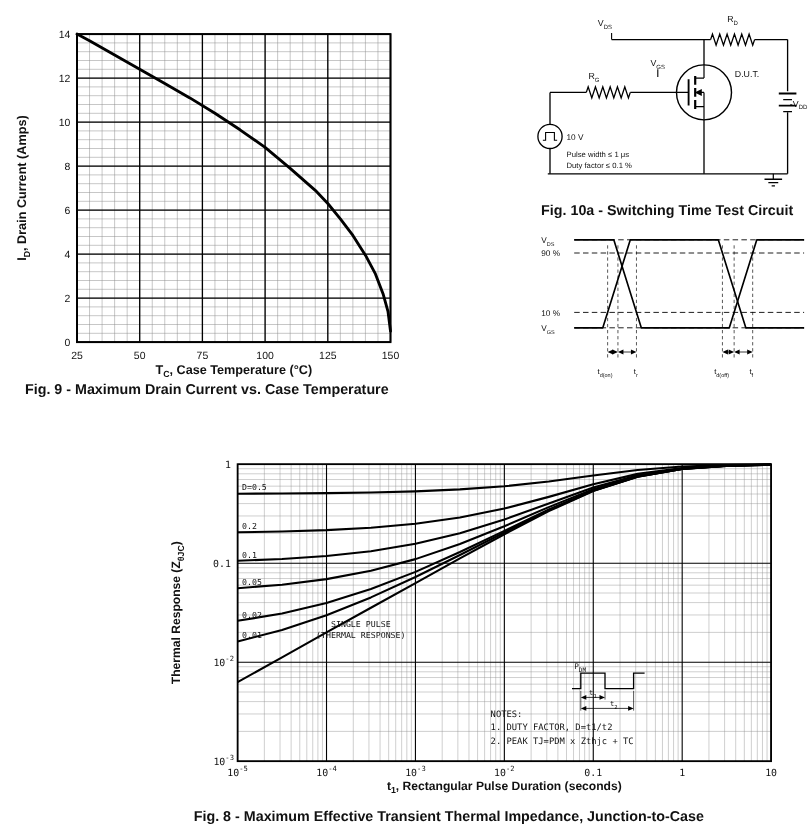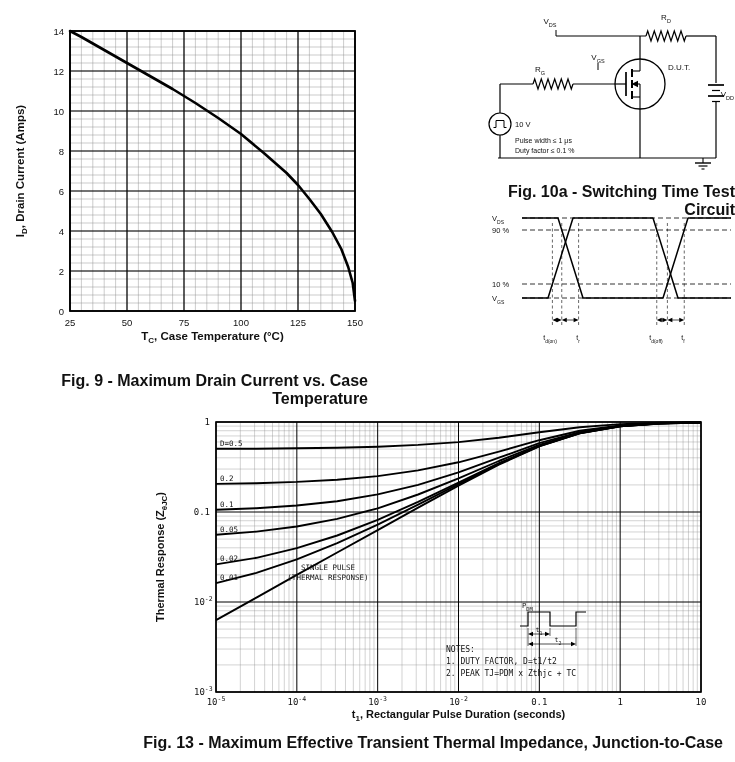--- a/index.html
+++ b/index.html
@@ -1,23 +1,23 @@
 <!DOCTYPE html>
 <html><head>
 <meta charset="utf-8">
 <style>
   *{box-sizing:border-box}
   html,body{margin:0;padding:0;background:#fff}
   .page{position:relative;width:735px;height:762px;background:#ffffff;overflow:hidden;
         font-family:"Liberation Sans",sans-serif;color:#111}
   .fig{position:absolute;margin:0;padding:0}
   .fig svg{display:block}
-  .cap{font-family:"Liberation Sans",sans-serif;font-weight:bold;font-size:16px;color:#111;text-align:right}
+  .cap{font-family:"Liberation Sans",sans-serif;font-weight:bold;font-size:13px;color:#111;text-align:center}
   .fig9{left:8px;top:6px;width:360px}
-  .fig9 .cap{margin-top:26px}
+  .fig9 .cap{}
   .fig10a{left:478px;top:6px;width:257px}
   .fig10a .cap{margin-top:5px}
   .fig10b{left:490px;top:208px;width:245px}
   .fig10b .cap{margin-top:9px}
   .fig11{left:148px;top:412px;width:575px}
   .fig11 .cap{margin-top:12px;margin-left:-55px}
   #fig9-svg text,#fig10a-svg text,#fig10b-svg text{font-family:"Liberation Sans",sans-serif;fill:#111}
   #fig11-svg text{font-family:"DejaVu Sans Mono","Liberation Mono",monospace;fill:#111}
   #fig11-svg text.axis{font-family:"Liberation Sans",sans-serif;font-weight:bold}
 </style>
@@ -345,16 +345,16 @@
           <path d="M 380 232 l 5 -2.2 v 4.4 z" fill="#000"></path>
           <path d="M 428 232 l -5 -2.2 v 4.4 z" fill="#000"></path>
           <text x="391" y="220" font-size="6.5" text-anchor="middle"><tspan>t</tspan><tspan dy="2.5" font-size="5">1</tspan></text>
           <text x="410" y="230" font-size="6.5" text-anchor="middle"><tspan>t</tspan><tspan dy="2.5" font-size="5">2</tspan></text>
         </g>
         <text x="310.5" y="306" font-size="11" text-anchor="middle" class="axis"><tspan>t</tspan><tspan dy="3" font-size="8">1</tspan><tspan dy="-3">, Rectangular Pulse Duration (seconds)</tspan></text>
         <g transform="translate(16,145) rotate(-90)">
           <text x="0" y="0" font-size="11" text-anchor="middle" class="axis"><tspan>Thermal Response (Z</tspan><tspan dy="3" font-size="8">θJC</tspan><tspan dy="-3">)</tspan></text>
         </g>
       </svg>
-    <figcaption class="cap">Fig. 13 - Maximum Effective Transient Thermal Impedance, Junction-to-Case</figcaption>
+    <figcaption class="cap">Fig. 8 - Maximum Effective Transient Thermal Impedance, Junction-to-Case</figcaption>
   </figure>
 
 </div>
 
 </body></html>

